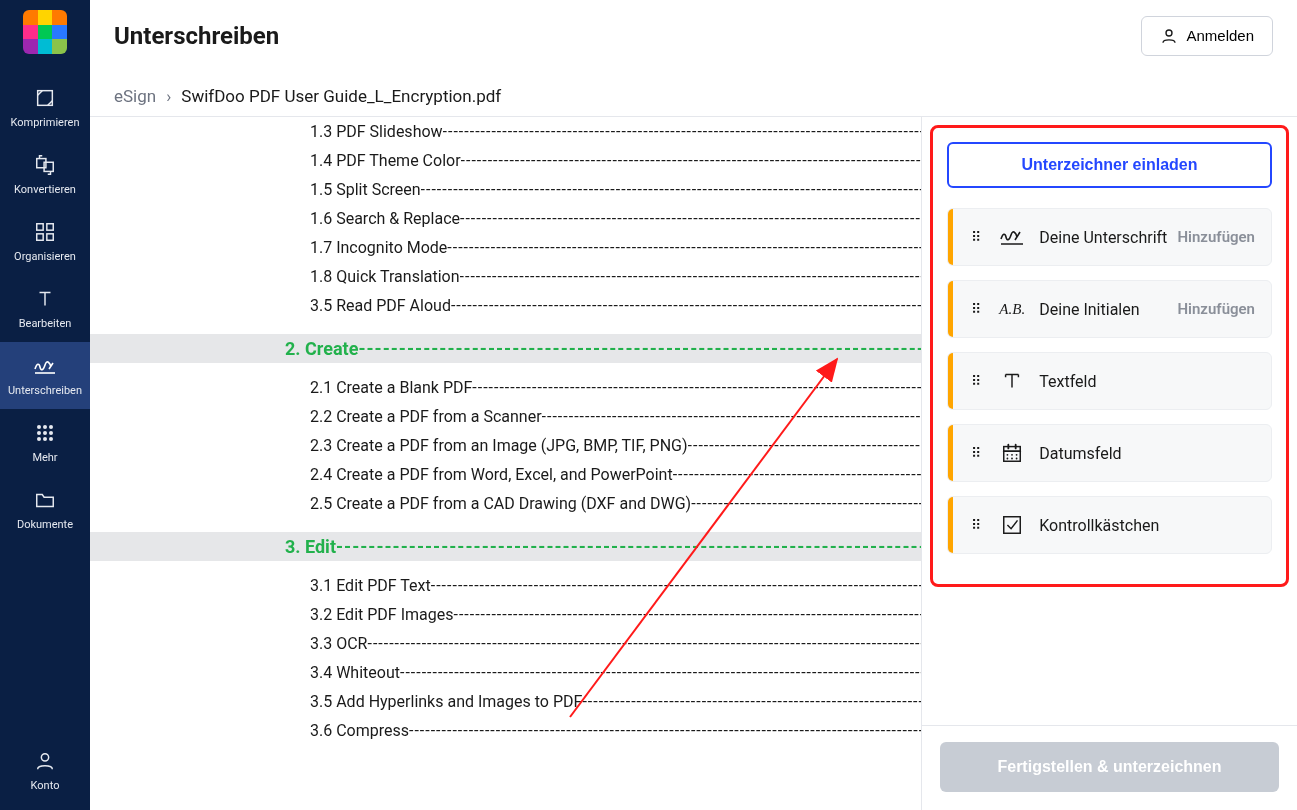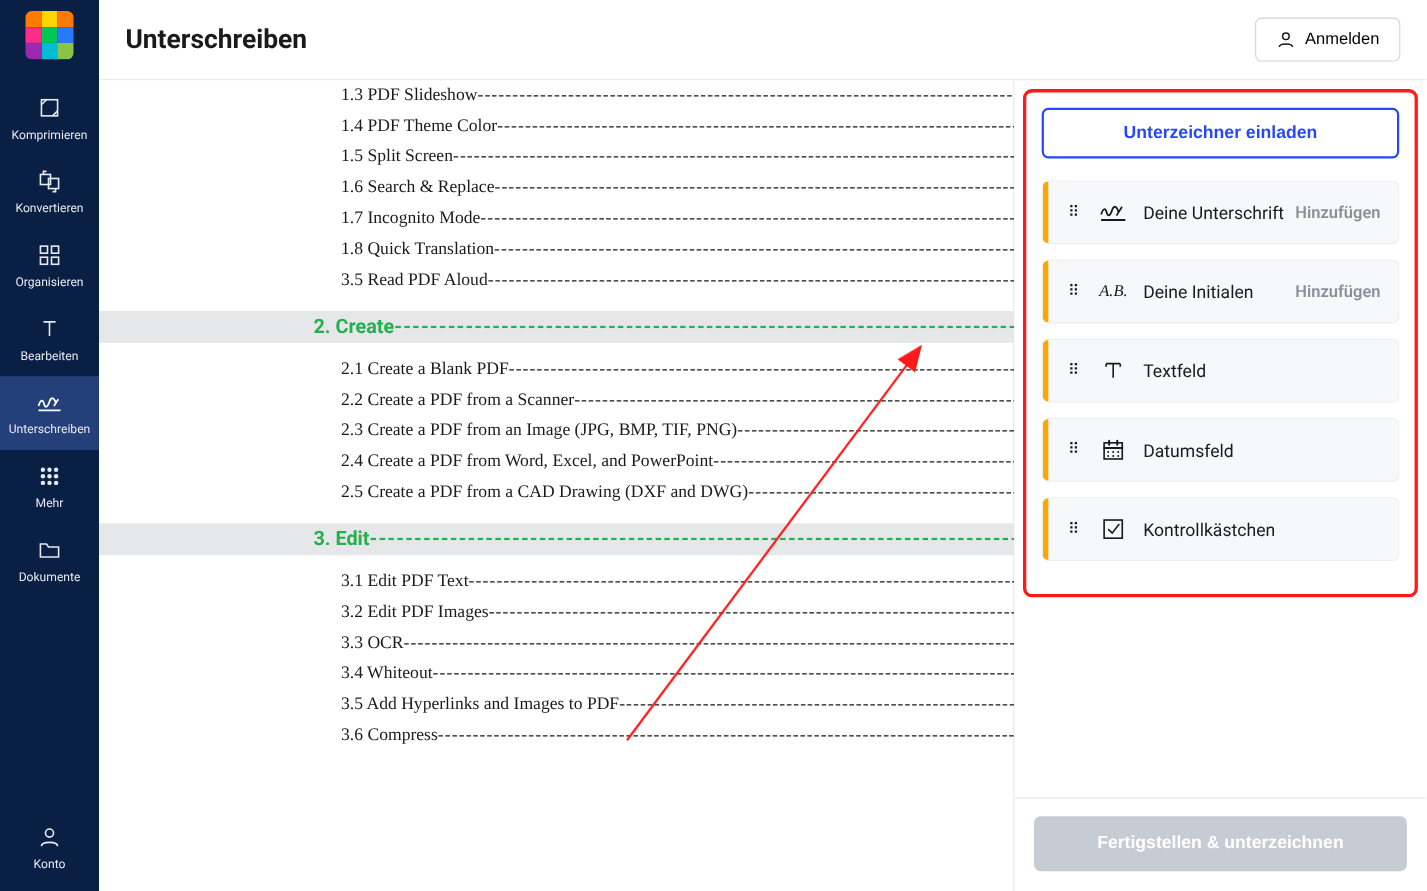--- a/index.html
+++ b/index.html
@@ -28,21 +28,21 @@
   .workspace { flex:1; display:flex; border-top:1px solid #e5e7ec; overflow:hidden; }
 
   
   .doc-wrap { flex:1; position:relative; background:#fff; overflow:hidden; }
   .doc-scroll { position:absolute; top:0; left:0; right:0; bottom:0; overflow:auto; }
   .doc-scroll::-webkit-scrollbar { width:14px; height:14px; }
   .doc-scroll::-webkit-scrollbar-track { background:#f0f0f0; }
   .doc-scroll::-webkit-scrollbar-thumb { background:#c6c8cc; border-radius:2px; }
   .doc { width: 1200px; padding: 0 0 40px 0; font-size:16px; }
   .toc-line { display:flex; align-items:baseline; white-space:nowrap; padding:5px 0 5px 0; }
-  .toc-indent1 { padding-left: 220px; font-family: Liberation Serif, serif; }
+  .toc-indent1 { padding-left: 220px; }
   .toc-dots { flex:1; overflow:hidden; color:#1a1a1a; letter-spacing:1px; }
   .toc-section { background: #e6e7e9; font-size:18px; font-weight:700; color:#22b14c; padding:4px 0 4px 195px; margin:14px 0 10px; display:flex; white-space:nowrap; }
   .toc-section .toc-dots { color:#22b14c; }
 
   
   .ann { position:absolute; pointer-events:none; }
 
   
   .rightp { width: 376px; border-left:1px solid #e5e7ec; display:flex; flex-direction:column; }
   .rp-body { flex:1; padding: 8px 0 0 0; position:relative; }
@@ -177,20 +177,25 @@
         <span>
           <svg width="18" height="18" viewBox="0 0 24 24" fill="none" stroke="#1a1a1a" stroke-width="1.8">
               <circle cx="12" cy="8" r="4"></circle>
               <path d="M4 21 C4 16, 20 16, 20 21"></path>
             </svg>
         </span>
         <span>Anmelden</span>
       </button>
     </div>
 
+    <div class="breadcrumb">
+      <span style="cursor:pointer;">eSign</span>
+      <span>›</span>
+      <span class="crumb-current">SwifDoo PDF User Guide_L_Encryption.pdf</span>
+    </div>
 
     <div class="workspace">
 
       <div class="doc-wrap">
         <div class="doc-scroll" id="docscroll">
           <div class="doc" id="doc">
               <div class="toc-line toc-indent1">
                 <span>1.3 PDF Slideshow</span>
                 <span class="toc-dots">------------------------------------------------------------------------------------------------------------------------------------------------------------------------------------------------------------------------------------------------------------------------------------------------------------</span>
               </div>

